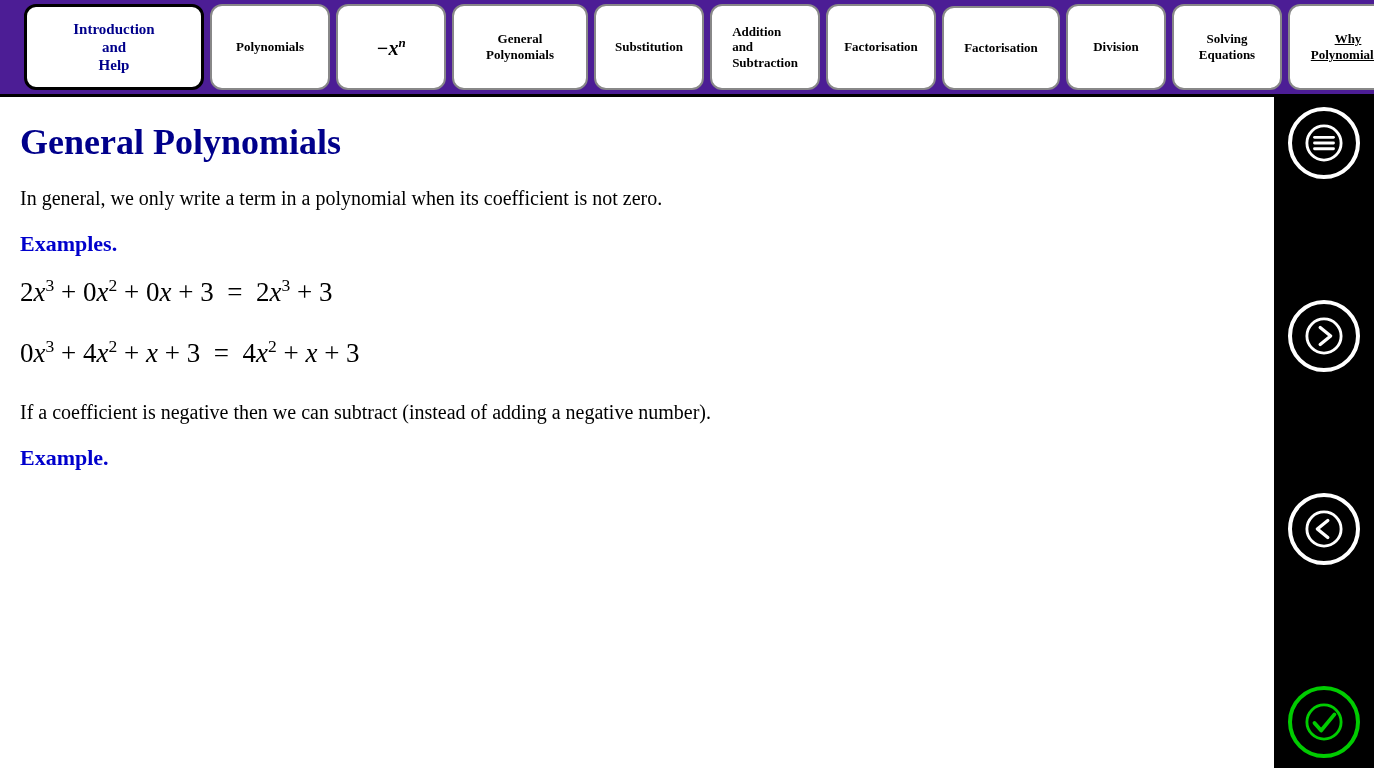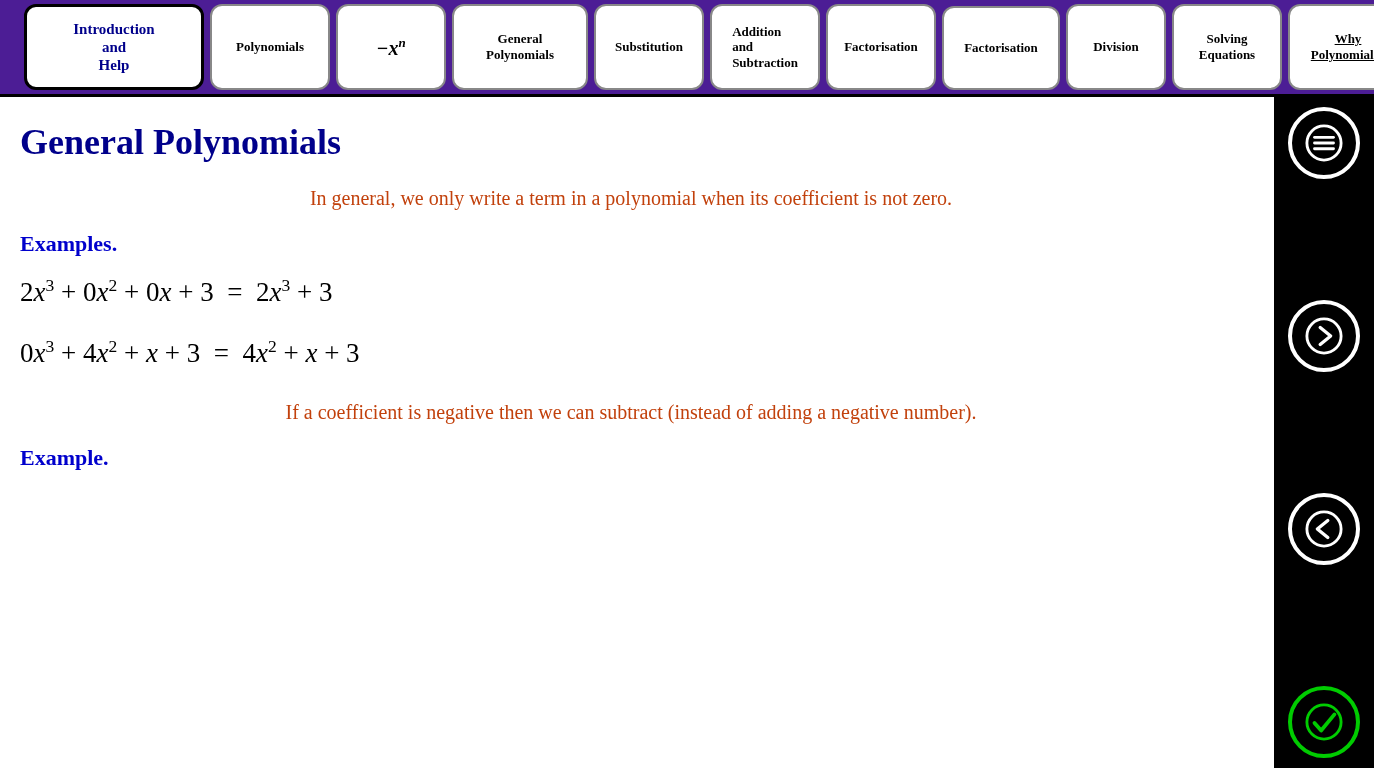--- a/index.html
+++ b/index.html
@@ -87,24 +87,23 @@
       font-size: 36px;
       font-weight: bold;
       color: #00008B;
       margin-bottom: 20px;
       font-family: Georgia, serif;
     }
 
     .body-text {
       font-size: 20px;
       line-height: 1.5;
-      color: #c2410c;
+      color: #000000;
       margin-bottom: 18px;
       font-family: Georgia, serif;
-      text-align: center;
     }
 
     .section-label {
       font-size: 22px;
       font-weight: bold;
       color: #0000CC;
       margin-bottom: 16px;
       font-family: Georgia, serif;
     }
 

